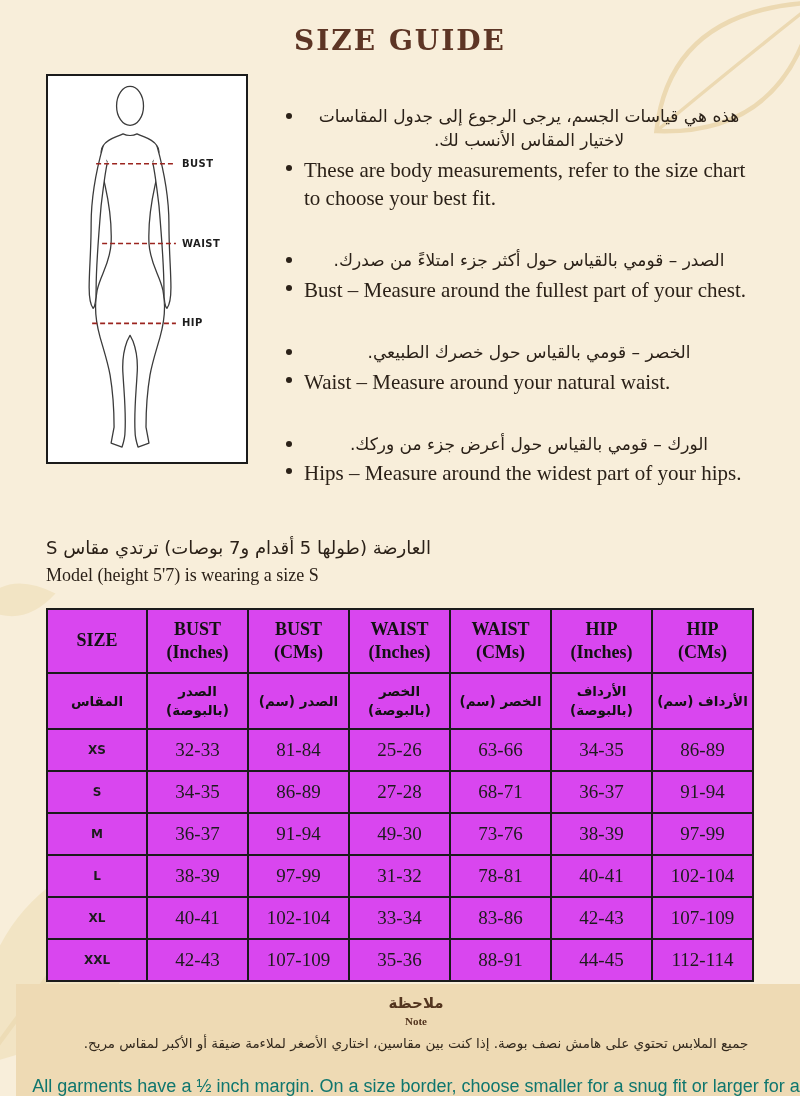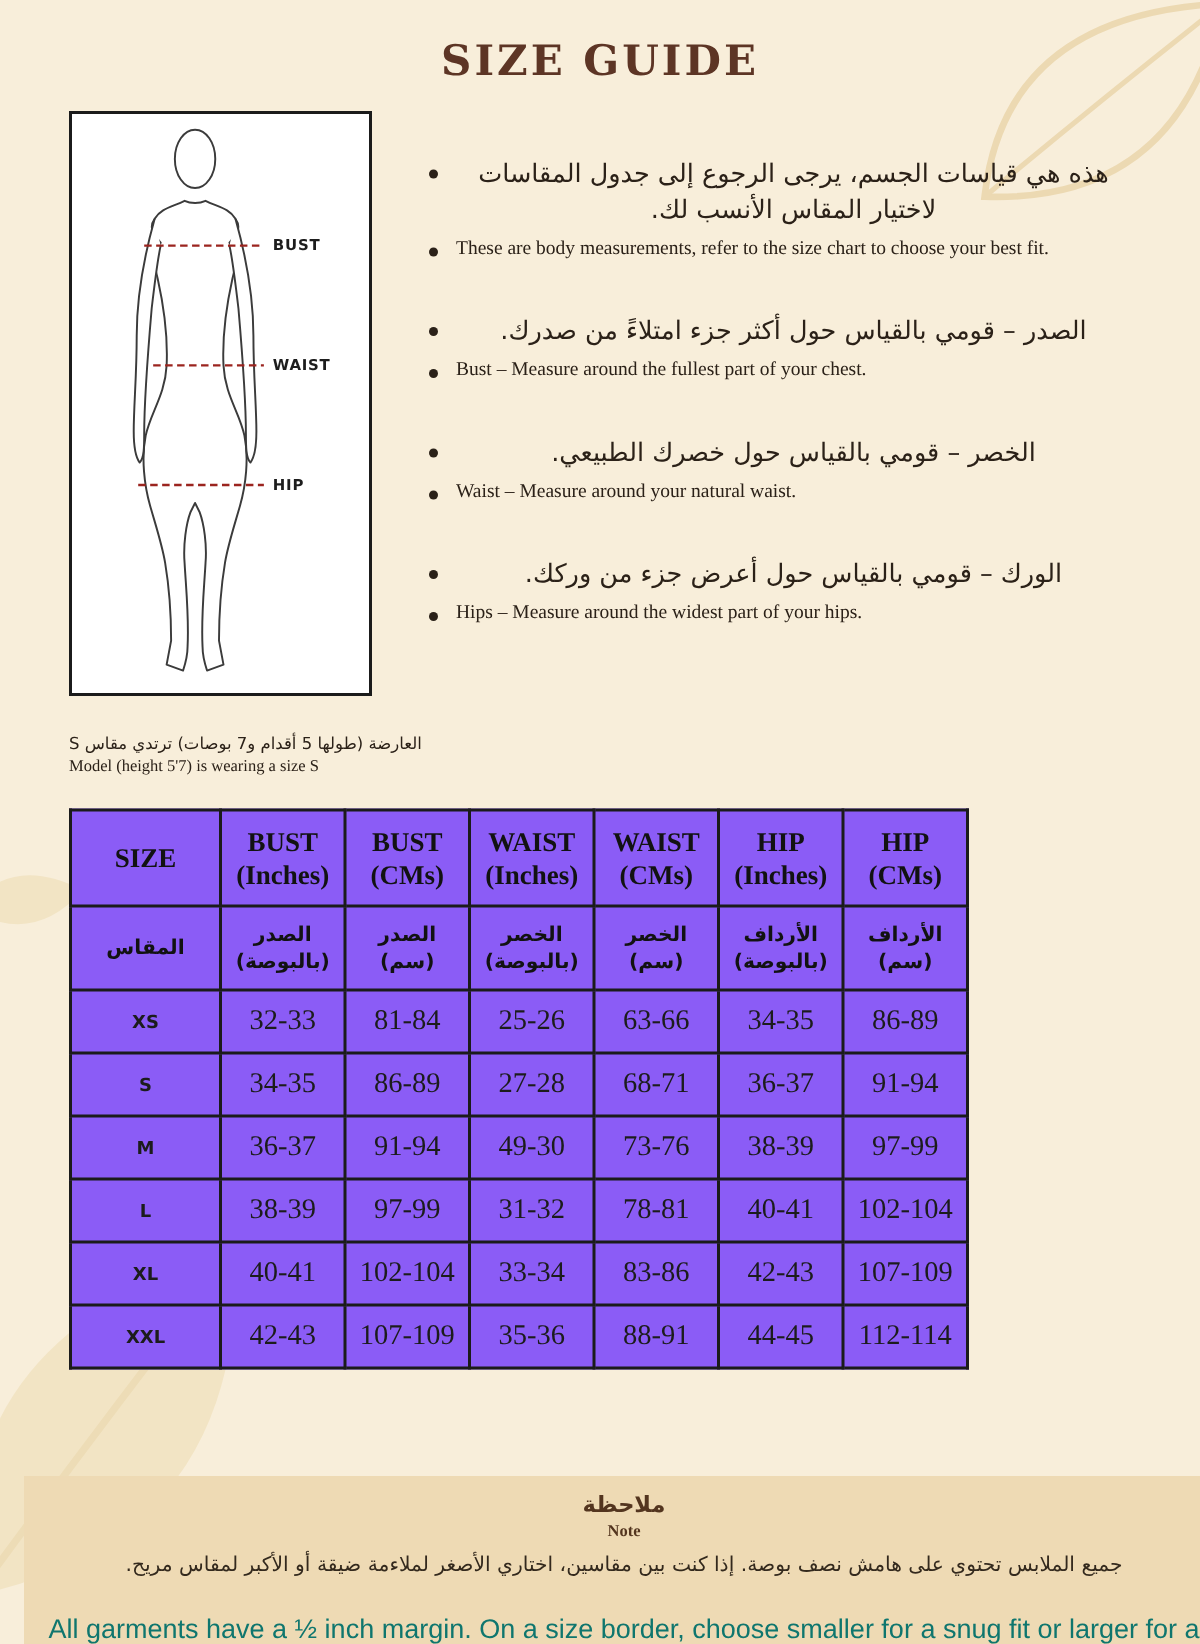--- a/index.html
+++ b/index.html
@@ -48,36 +48,36 @@
   .inst-line .dot {
     position: absolute; left: 2px; top: 9px;
     width: 6px; height: 6px; border-radius: 50%; background: #2b2118;
   }
   .inst-line.ar .txt {
     display: block; direction: rtl; unicode-bidi: isolate; text-align: center;
     font-family: "DejaVu Sans", sans-serif; font-size: 17px; line-height: 1.45;
   }
   .inst-line.en .txt {
     display: block;
-    font-family: "Liberation Serif", serif; font-size: 13px; line-height: 1.34;
-  }
-
-  
-  .model-note { margin-top: 24px; font-size: 11px; line-height: 1.45; }
+    font-family: "Liberation Serif", serif; font-size: 21px; line-height: 1.34;
+  }
+
+  
+  .model-note { margin-top: 12px; font-size: 18px; line-height: 1.45; }
   .model-note .ar {
     display: inline-block; direction: rtl; unicode-bidi: isolate;
     font-family: "DejaVu Sans", sans-serif;
   }
   .model-note .en { display: block; font-family: "Liberation Serif", serif; }
 
   
   table.size-chart {
-    width: 600px; margin-top: 20px;
+    width: 708px; margin-top: 20px;
     border-collapse: collapse; table-layout: fixed;
-    background: #8b5cf6;
+    background: #d946ef;
   }
   .size-chart th, .size-chart td {
     border: 2px solid #1b1b1b; text-align: center; vertical-align: middle;
     padding: 0 2px;
   }
   .size-chart thead tr.hdr-en th {
     height: 62px;
     font-family: "Liberation Serif", serif; font-weight: bold; font-size: 18px;
     line-height: 1.25; color: #121212;
   }

